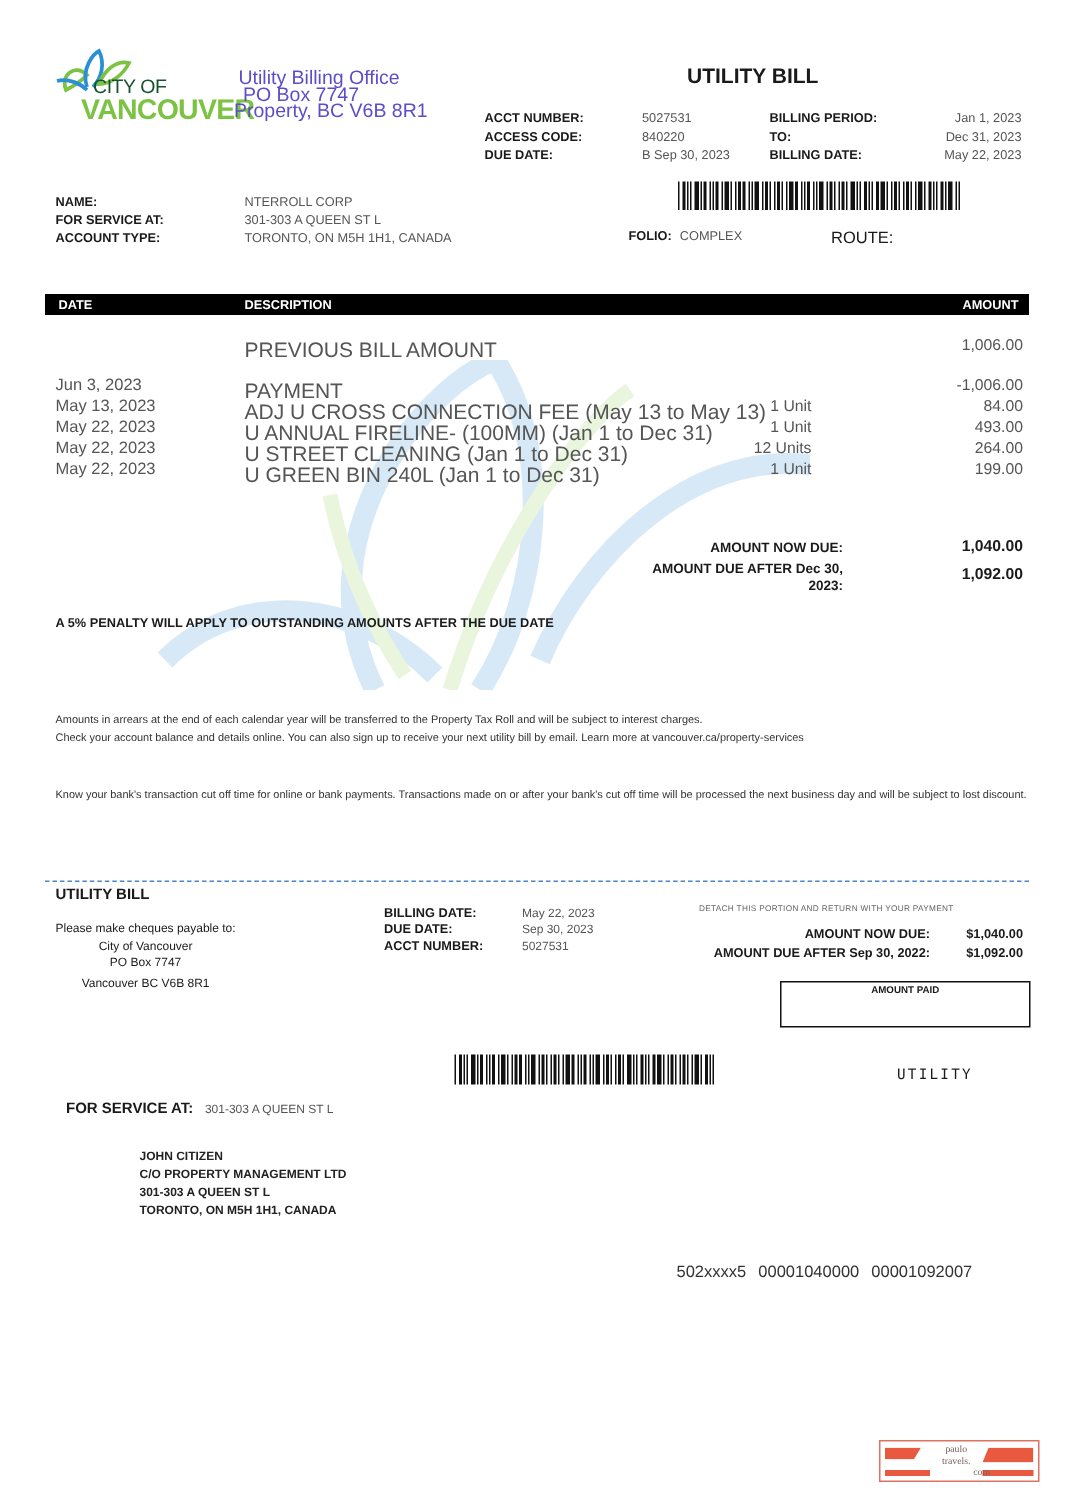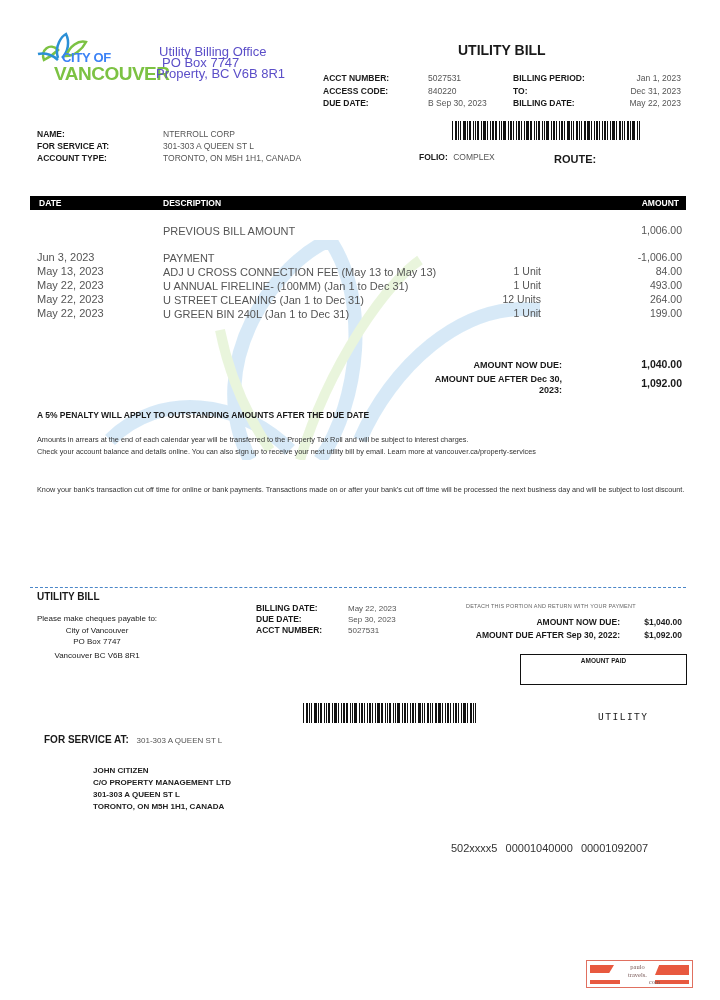--- a/index.html
+++ b/index.html
@@ -4,21 +4,21 @@
 <style>
   * { box-sizing: border-box; margin: 0; padding: 0; }
   html, body { width: 720px; height: 1000px; background: #ffffff; overflow: hidden; }
   body { position: relative; font-family: "Liberation Sans", sans-serif; color: #1a1a1a; }
   .abs { position: absolute; }
   .gray { color: #555; }
   .b { font-weight: bold; margin-left: 27px; }
 
   
   .logo { left: 36px; top: 32px; width: 130px; height: 55px; }
-  .logo-city { position: absolute; left: 26px; top: 18px; font-size: 13px; color: #3b82f6; font-weight: bold; letter-spacing: -0.3px; }
+  .logo-city { position: absolute; left: 26px; top: 18px; font-size: 13px; color: #14532d; font-weight: normal; letter-spacing: -0.3px; }
   .logo-van { position: absolute; left: 18px; top: 31px; font-size: 19px; color: #7cc243; font-weight: bold; letter-spacing: -0.5px; }
   .office { left: 159px; top: 46px; font-size: 13px; color: #5b4ec8; line-height: 11px; }
 
   .title { left: 458px; top: 42px; font-size: 14px; font-weight: bold; }
 
   .hdr-grid { left: 323px; top: 72px; font-size: 8.5px; line-height: 12.5px; }
   .hdr-grid .row { display: flex; }
   .hdr-grid .k1 { width: 105px; font-weight: bold; }
   .hdr-grid .v1 { width: 85px; color: #555; }
   .hdr-grid .k2 { width: 108px; font-weight: bold; }
@@ -26,40 +26,40 @@
 
   .barcode { display: flex; align-items: stretch; }
   .barcode span { display: block; background: #111; margin-right: 1px; }
 
   .cust { left: 37px; top: 128px; font-size: 8.5px; line-height: 12px; }
   .cust .row { display: flex; }
   .cust .k { width: 126px; font-weight: bold; }
   .cust .v { color: #555; }
 
   .folio { left: 392px; top: 152px; font-size: 8.5px; }
-  .route { left: 554px; top: 153px; font-size: 11px; font-weight: bold; }
+  .route { left: 554px; top: 153px; font-size: 11px; font-weight: normal; }
 
   .thead { left: 30px; top: 196px; width: 656px; height: 14px; background: #000; color: #fff; font-size: 8.5px; font-weight: bold; }
   .thead span { position: absolute; top: 2px; }
 
   .watermark { left: 100px; top: 240px; width: 440px; height: 220px; opacity: 0.35; }
 
   .trow { position: absolute; left: 37px; width: 645px; height: 14px; font-size: 10.5px; color: #555; }
   .trow .date { position: absolute; left: 0; top: 0; font-size: 11px; }
-  .trow .desc { position: absolute; left: 126px; top: 1px; font-size: 11px; }
+  .trow .desc { position: absolute; left: 126px; top: 1px; font-size: 14px; }
   .trow .qty { position: absolute; left: 420px; width: 84px; text-align: right; top: 0; }
   .trow .amt { position: absolute; right: 0; top: 0; text-align: right; }
 
   .totals { left: 400px; top: 358px; width: 282px; font-size: 9px; font-weight: bold; }
   .totals .lbl { position: absolute; right: 120px; text-align: right; }
   .totals .val { position: absolute; right: 0; text-align: right; font-size: 10.5px; }
 
   .penalty { left: 37px; top: 410px; font-size: 8.5px; font-weight: bold; }
   .notes { left: 37px; top: 434px; width: 650px; font-size: 7.3px; color: #333; line-height: 11px; }
-  .notes p { margin-bottom: 0; }
+  .notes p { margin-bottom: 0; margin-top: 40px; }
 
   .dashed { left: 30px; top: 587px; width: 656px; border-top: 1.5px dashed #4a86c8; }
 
   .stub-title { left: 37px; top: 591px; font-size: 10px; font-weight: bold; }
   .payable { left: 37px; top: 613px; font-size: 8px; line-height: 11.5px; text-align: center; }
   .stub-grid { left: 256px; top: 603px; font-size: 8.5px; line-height: 11px; }
   .stub-grid .row { display: flex; }
   .stub-grid .k { width: 92px; font-weight: bold; }
   .stub-grid .v { color: #555; font-size: 8px; }
 

